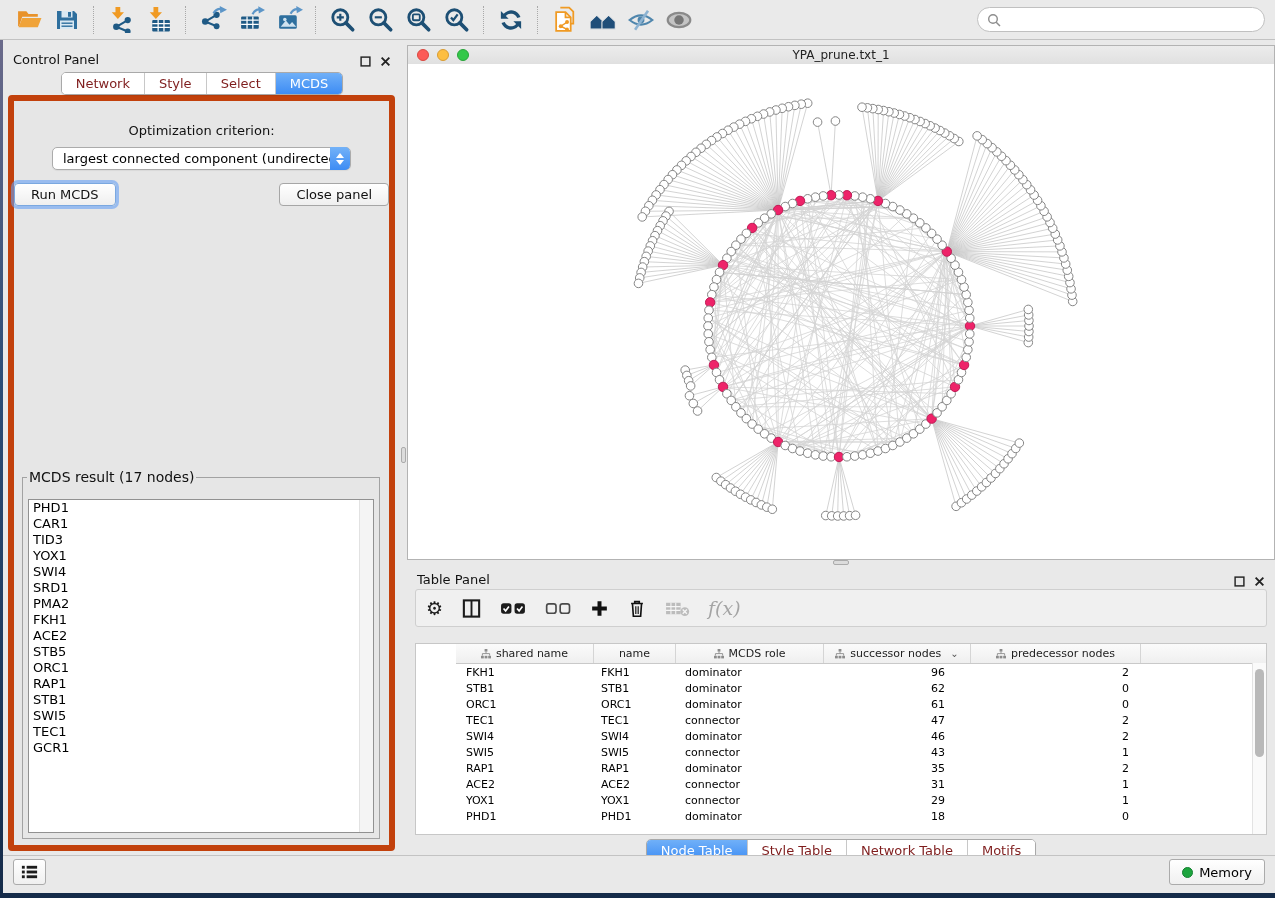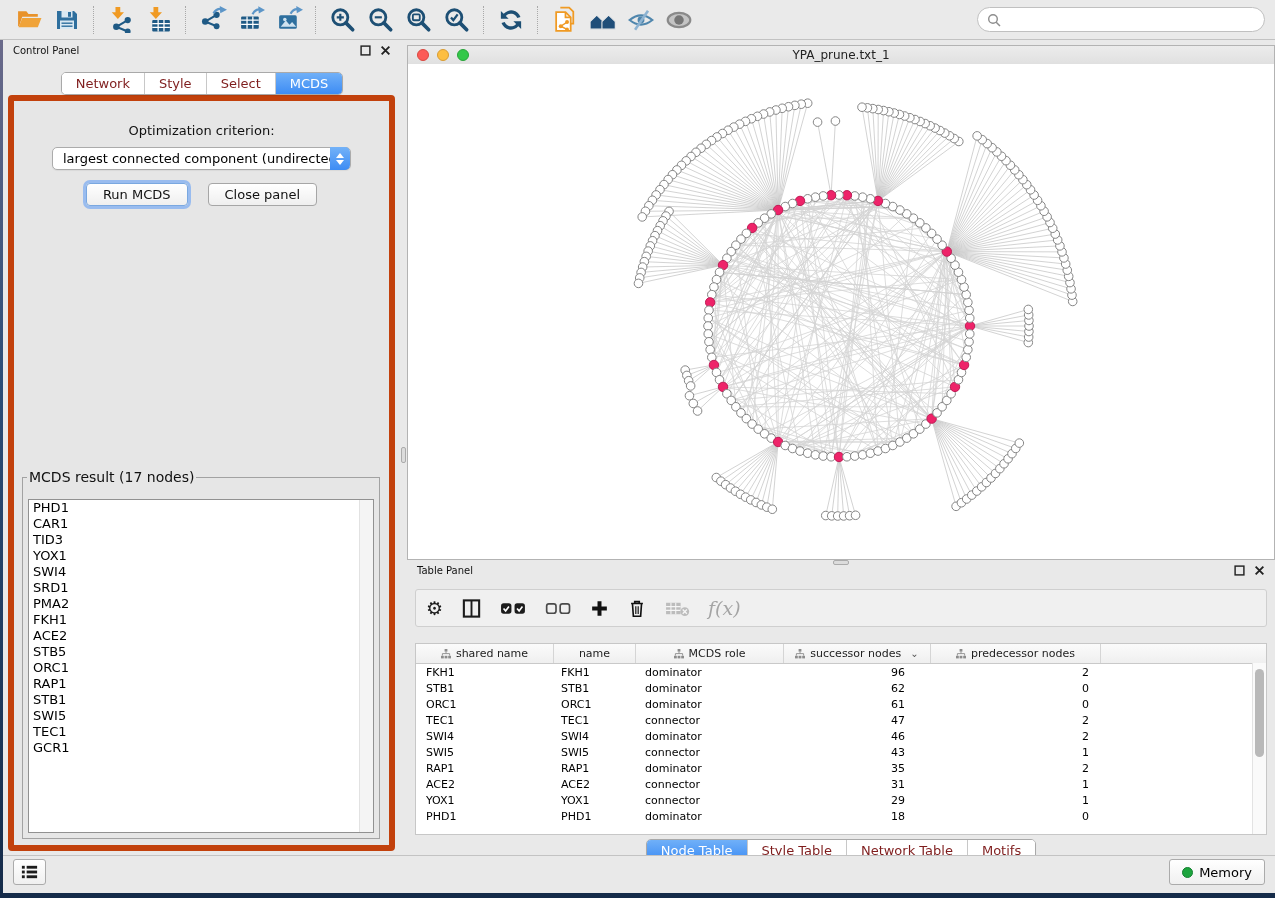--- a/index.html
+++ b/index.html
@@ -27,21 +27,21 @@
     font-family:"DejaVu Sans","Liberation Sans",sans-serif;}
 
   
   .main{position:absolute;left:3px;top:40px;right:0;bottom:38px;}
   .control-panel{position:absolute;left:0;top:5px;width:398px;bottom:0;background:#e9e9e9;}
   .vsplit{position:absolute;left:398px;top:5px;width:6px;bottom:0;background:#e9e9e9;}
   .vsplit .knob{position:absolute;left:0;top:402px;width:5px;height:16px;background:#dcdcdc;
     border:1px solid #ababab;border-radius:2px;box-sizing:border-box;}
   .right-col{position:absolute;left:404px;top:5px;right:0;bottom:0;}
 
-  .panel-header{height:22px;display:flex;align-items:flex-start;padding:0 10px;font-size:10px;color:#111;}
+  .panel-header{height:22px;display:flex;align-items:flex-end;padding:0 10px;font-size:13px;color:#111;}
   .panel-header .ph-icons{margin-left:auto;display:flex;gap:9px;align-items:center;}
   .ph-ico{width:11px;height:11px;display:block;}
 
   
   .tabs-row{position:relative;z-index:5;display:flex;justify-content:center;margin-top:5px;}
   .seg{display:inline-flex;background:#fff;border:1px solid #a9a9a9;border-radius:5px;overflow:hidden;
     box-shadow:0 1px 1px rgba(0,0,0,.08);}
   .seg .tab{padding:3px 14px;font-size:13px;color:#7f1d1d;border-right:1px solid #c8c8c8;background:#fff;cursor:default;}
   .seg .tab:last-child{border-right:none;}
   .seg .tab.active{background:linear-gradient(#70b0f8,#3d8cf4);color:#fff;}
@@ -49,21 +49,21 @@
     border:6px solid #c2410c;border-radius:4px;}
   .opt-label{text-align:center;font-size:13px;margin-top:22px;color:#111;}
   .dropdown{position:relative;margin:9px 38px 0 38px;height:23px;background:#fff;
     border:1px solid #ababab;border-radius:5px;font-size:13px;display:flex;align-items:center;
     padding-left:10px;box-sizing:border-box;box-shadow:0 1px 1px rgba(0,0,0,.06);}
   .dd-stepper{position:absolute;right:0;top:-1px;bottom:-1px;width:20px;border-radius:0 5px 5px 0;
     background:linear-gradient(#73b2f8,#3d8cf4);display:flex;flex-direction:column;align-items:center;justify-content:center;gap:2px;}
   .dd-stepper i{display:block;width:0;height:0;border-left:4px solid transparent;border-right:4px solid transparent;}
   .dd-up{border-bottom:5px solid #fff;}
   .dd-down{border-top:5px solid #fff;}
-  .btn-row{display:flex;justify-content:center;gap:20px;margin-top:13px;}
+  .btn-row{display:flex;justify-content:space-between;gap:20px;margin-top:13px;}
   .aqua-btn{background:linear-gradient(#ffffff,#efefef);border:1px solid #a6a6a6;border-radius:4px;
     font-size:13px;padding:3px 16px;color:#111;font-family:inherit;}
   .aqua-btn.focused{box-shadow:0 0 0 3px rgba(101,160,245,.6);border-color:#7aa8e0;}
   .mcds-fieldset{position:absolute;left:8px;right:9px;top:368px;height:370px;
     border:1px solid #a2a2a2;margin:0;padding:2px;box-sizing:border-box;background:#e6e6e6;}
   .mcds-fieldset legend{font-size:14px;padding:0 2px;margin-left:2px;color:#111;}
   .mcds-list{position:absolute;left:5px;right:5px;top:14px;bottom:5px;background:#fff;
     border:1px solid #919191;overflow:hidden;}
   .mcds-scroll{position:absolute;right:0;top:0;bottom:0;width:13px;background:#f4f4f4;border-left:1px solid #e2e2e2;}
   .list-item{font-size:13px;line-height:16px;padding-left:4px;color:#000;}
@@ -85,21 +85,21 @@
     border:1px solid #ababab;border-radius:2px;box-sizing:border-box;}
 
   
   .table-panel{position:absolute;left:0;right:0;top:520px;bottom:0;background:#e9e9e9;}
   .tp-toolbar{margin:2px 8px 0 8px;height:38px;background:#f0f0f0;border:1px solid #cfcfcf;border-radius:3px;
     display:flex;align-items:center;padding:0 10px;gap:18px;box-sizing:border-box;}
   .tp-ico{display:flex;align-items:center;justify-content:center;height:30px;}
   .fx{font-family:"DejaVu Serif","Liberation Serif",serif;font-style:italic;font-size:19px;color:#a4a4a4;}
   .gear-glyph{font-size:19px;color:#1c1c1c;line-height:1;}
   .table-wrap{position:absolute;left:8px;right:8px;top:78px;height:192px;background:#fff;
-    border:1px solid #c7c7c7;box-sizing:border-box;overflow:hidden;}
+    border:1px solid #c7c7c7;box-sizing:border-box;overflow:hidden;padding-left:40px;}
   .thead{display:flex;height:19px;background:linear-gradient(#fbfbfb,#efefef);border-bottom:1px solid #c9c9c9;}
   .th{display:flex;align-items:center;justify-content:center;gap:5px;font-size:11px;color:#222;
     border-right:1px solid #d5d5d5;box-sizing:border-box;}
   .th svg{flex:0 0 auto;}
   .sort-ind{font-size:10px;color:#555;margin-left:4px;}
   .w0{width:138px;} .w1{width:82px;} .w2{width:148px;} .w3{width:147px;} .w4{width:170px;}
   .wfill{flex:1;border-right:none;}
   .trow{display:flex;height:16px;align-items:center;font-size:11px;color:#000;}
   .td{box-sizing:border-box;}
   .td.c0{width:138px;padding-left:10px;}

